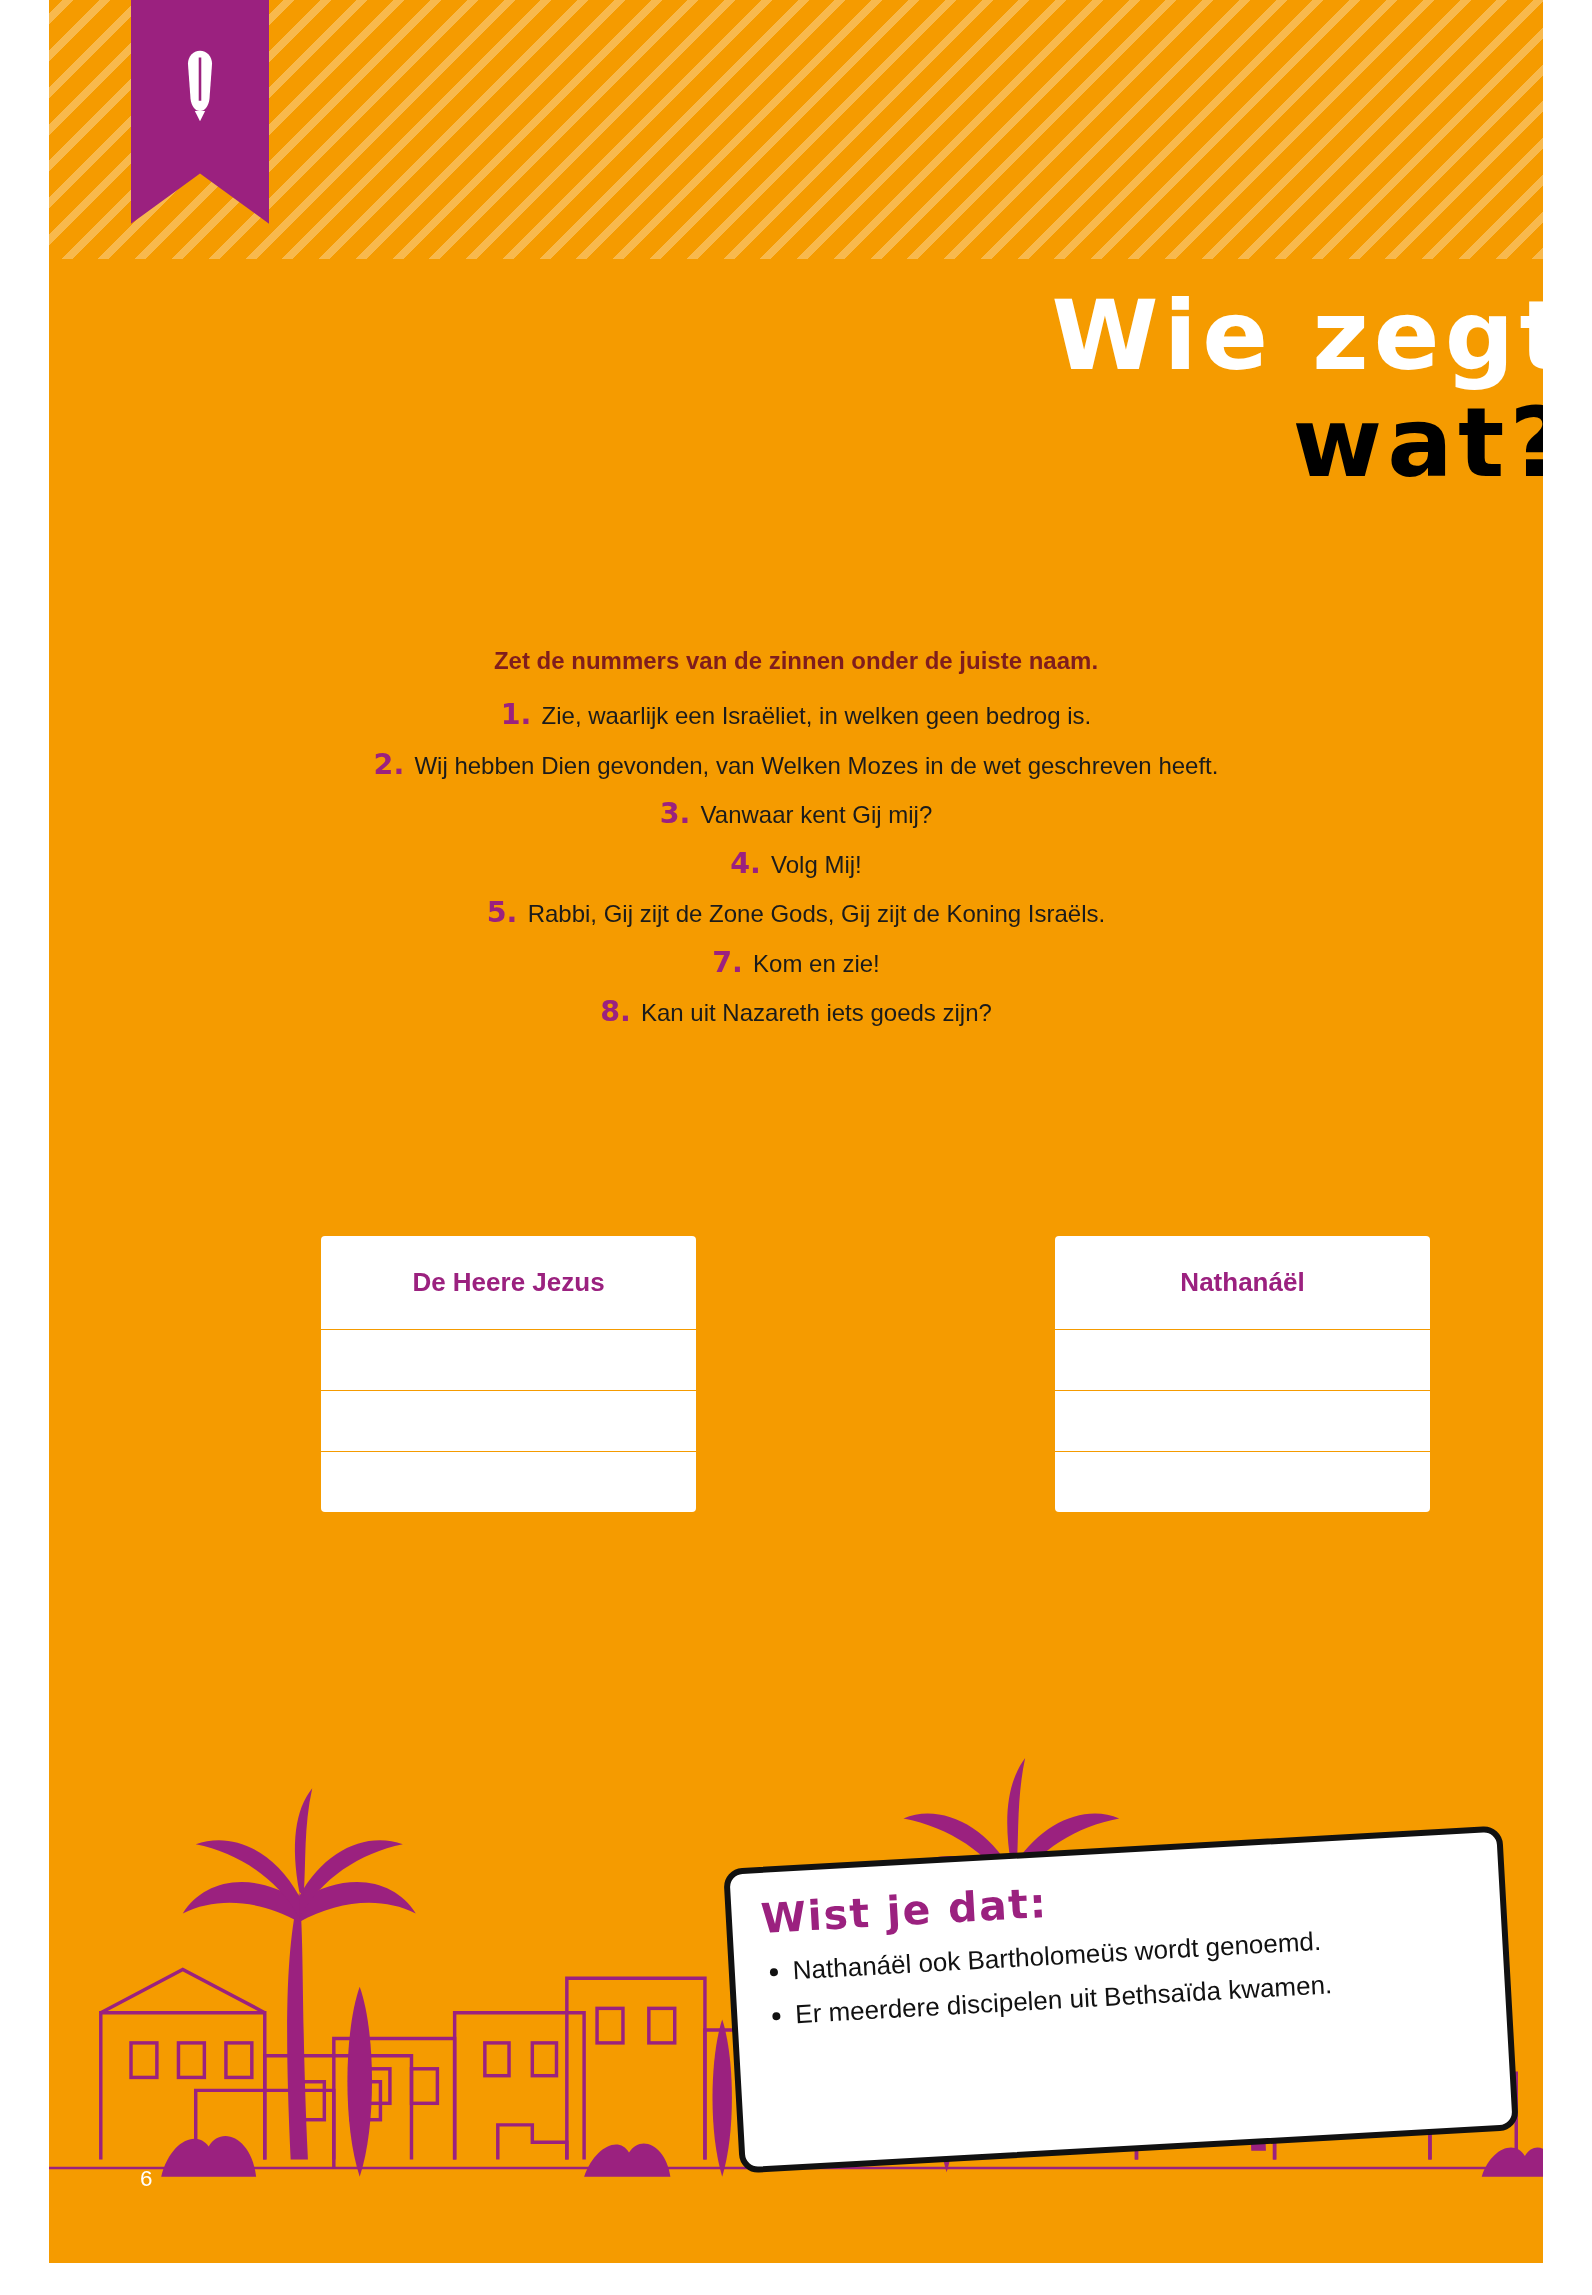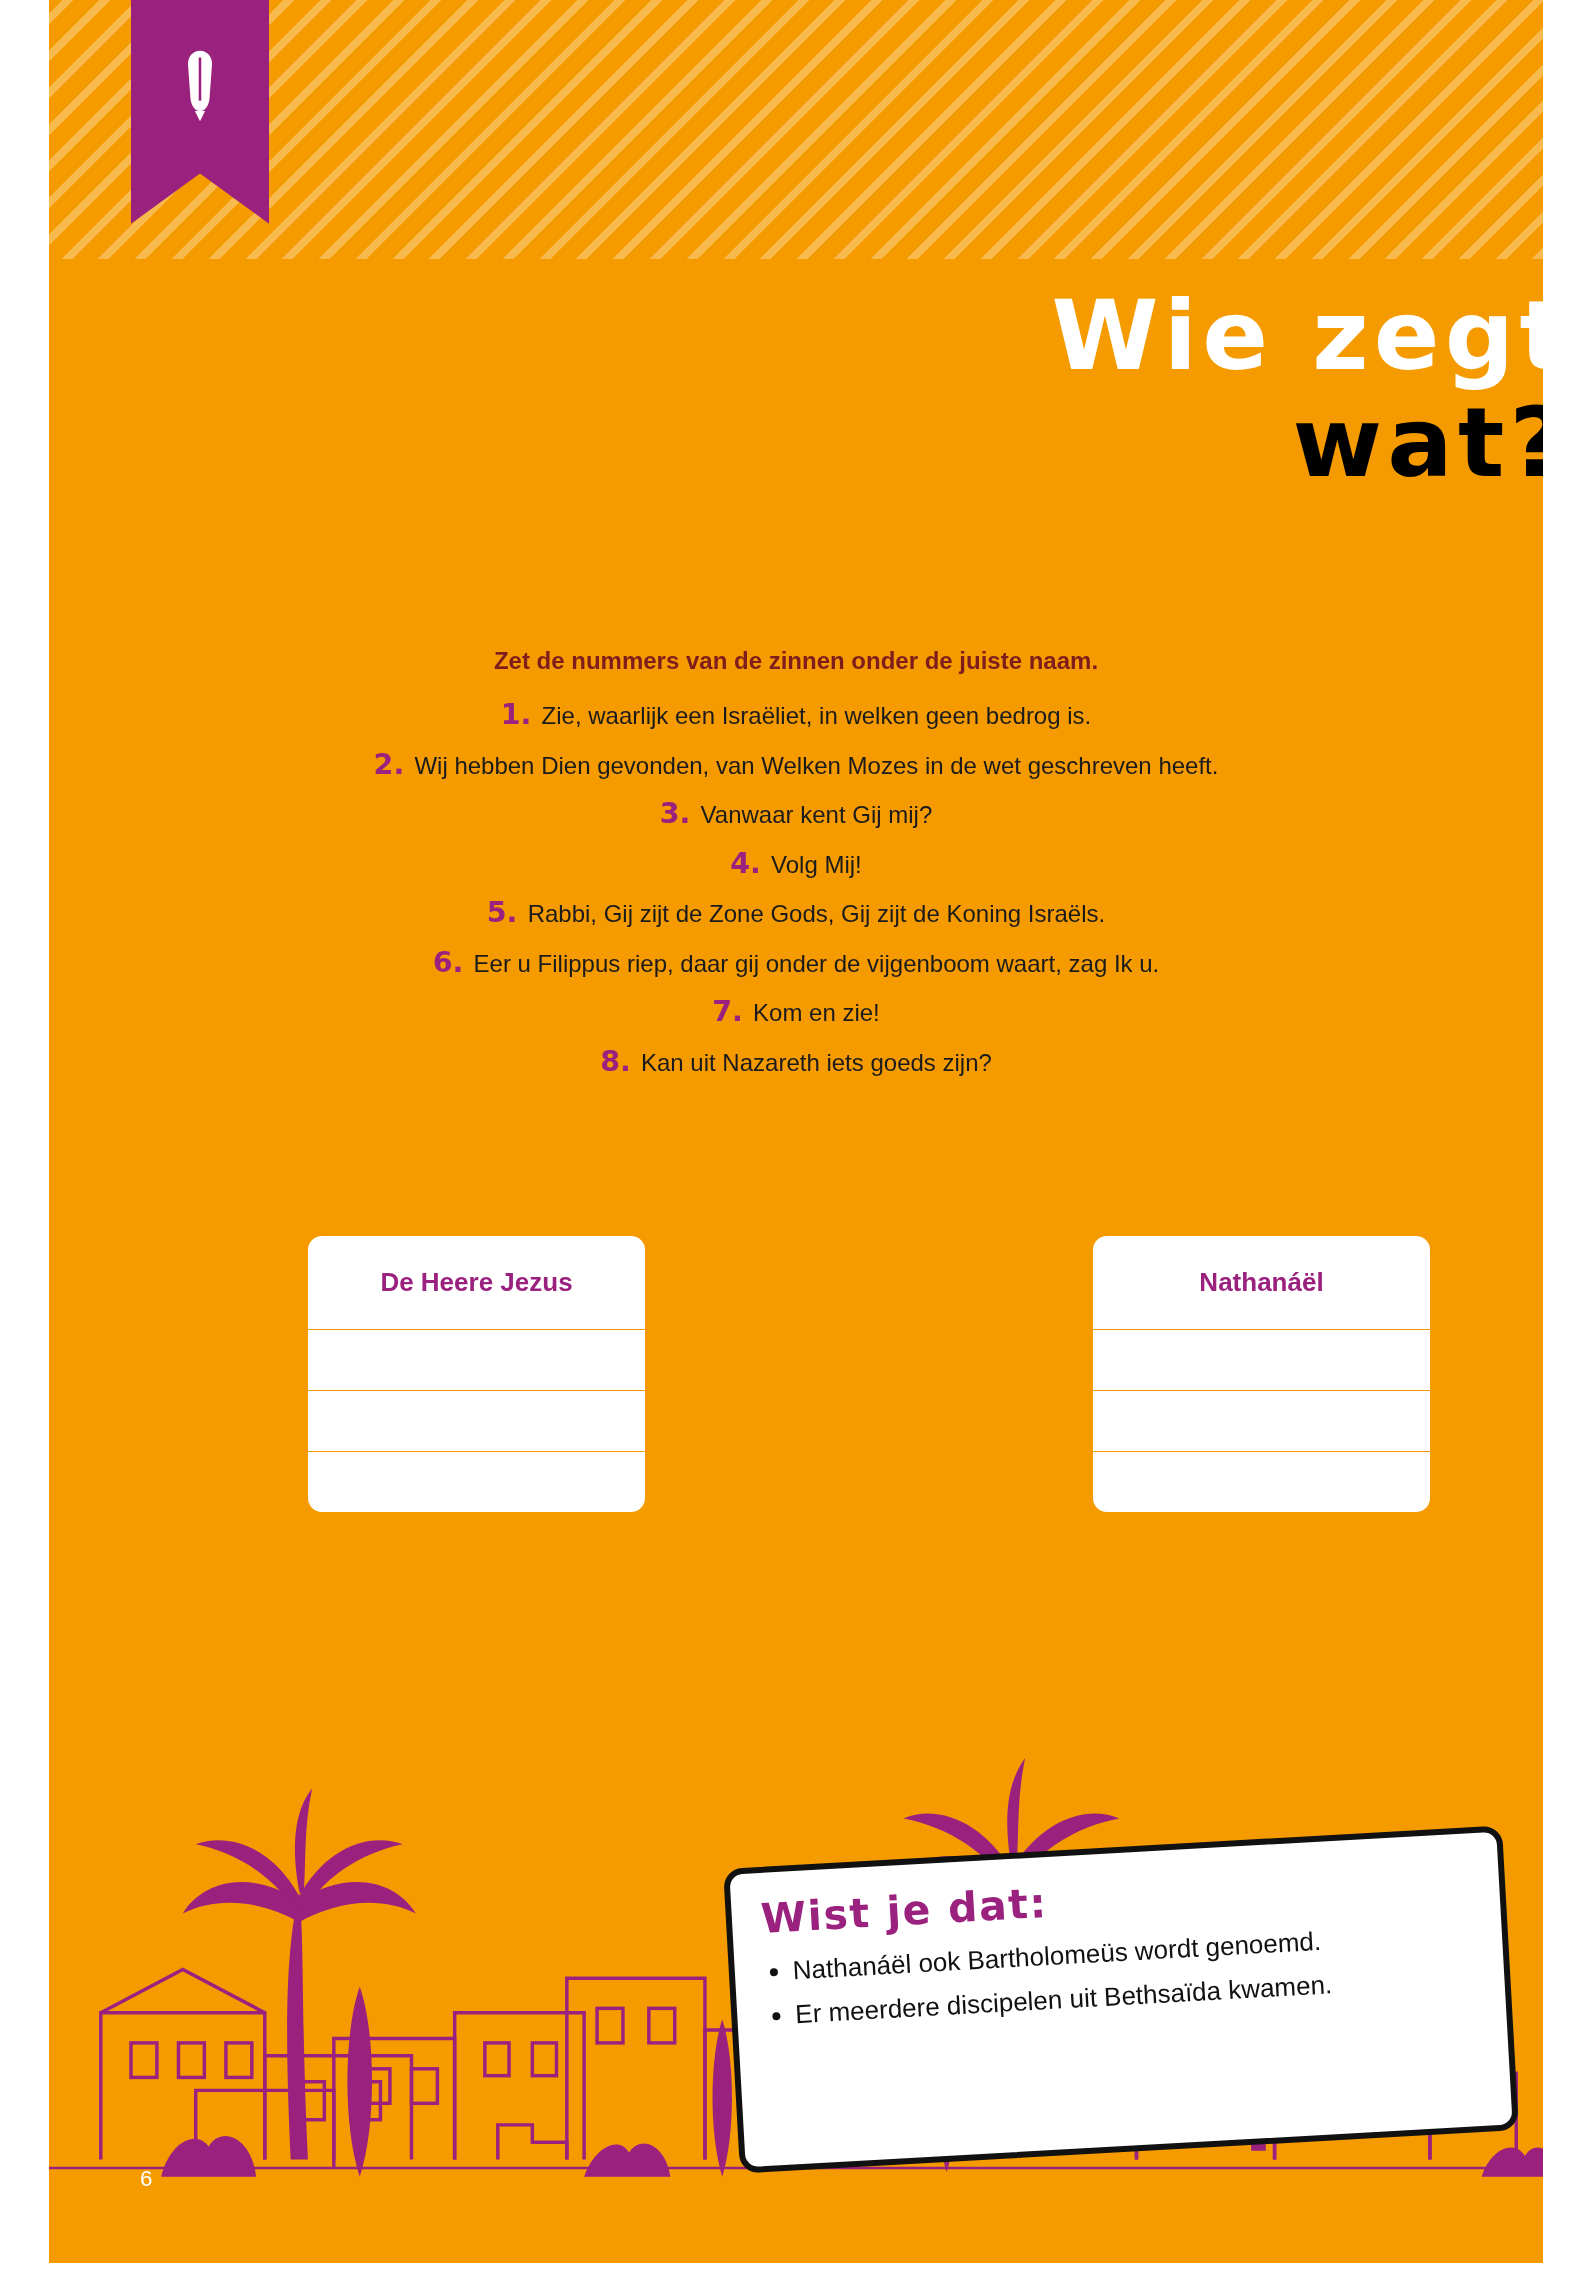--- a/index.html
+++ b/index.html
@@ -124,24 +124,25 @@
   
   .boxes {
     position: absolute;
     left: 259px;
     top: 1236px;
     width: 1122px;
     display: flex;
     justify-content: space-between;
   }
   .box {
-    width: 337px;
+    width: 375px;
     background: #ffffff;
-    border-radius: 14px;
+    border-radius: 4px;
     overflow: hidden;
+    margin-left: 13px;
   }
   .box-head {
     height: 93px;
     display: flex;
     align-items: center;
     justify-content: center;
     font-size: 26px;
     font-weight: bold;
     color: #9B217F;
     border-bottom: 1.7px solid #F59B00;
@@ -255,24 +256,20 @@
         <span class="snum">3.</span>
         <span>Vanwaar kent Gij mij?</span>
       </div>
       <div class="sentence">
         <span class="snum">4.</span>
         <span>Volg Mij!</span>
       </div>
       <div class="sentence">
         <span class="snum">5.</span>
         <span>Rabbi, Gij zijt de Zone Gods, Gij zijt de Koning Israëls.</span>
-      </div>
-      <div class="sentence">
-        <span class="snum">6.</span>
-        <span>Eer u Filippus riep, daar gij onder de vijgenboom waart, zag Ik u.</span>
       </div>
       <div class="sentence">
         <span class="snum">7.</span>
         <span>Kom en zie!</span>
       </div>
       <div class="sentence">
         <span class="snum">8.</span>
         <span>Kan uit Nazareth iets goeds zijn?</span>
       </div>
     </div>

